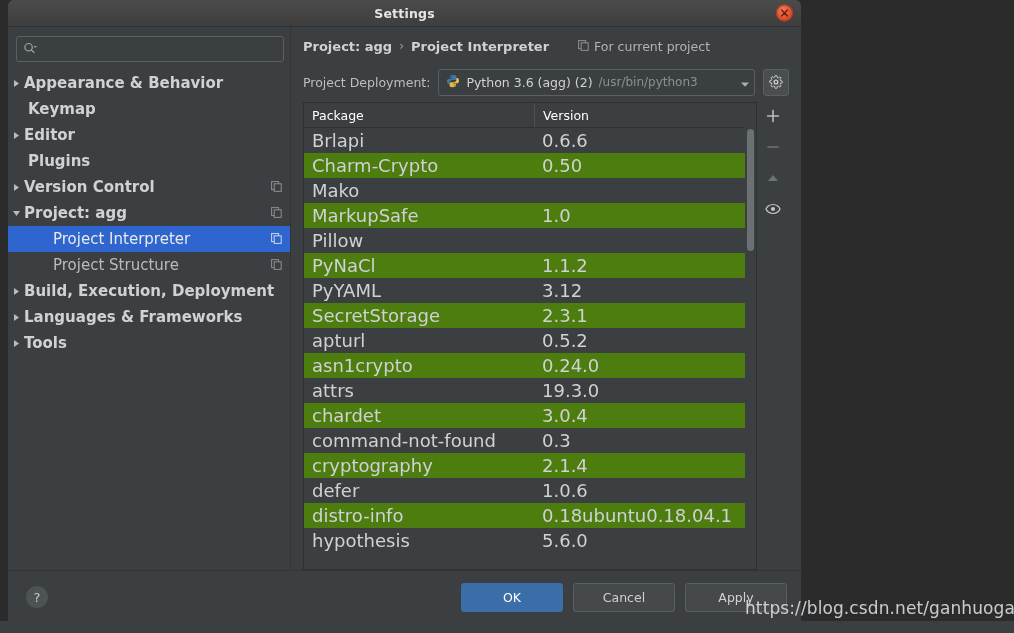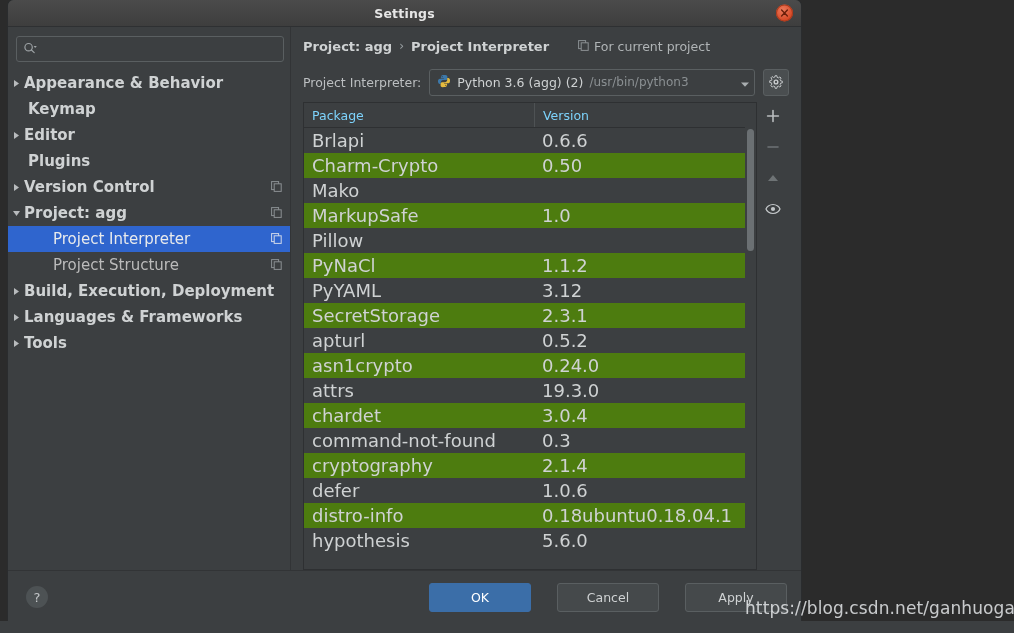--- a/index.html
+++ b/index.html
@@ -178,21 +178,21 @@
     display: flex; flex-direction: column;
     min-width: 0; min-height: 0;
     position: relative;
     overflow: hidden;
   }
   .thead {
     height: 24px; flex: none;
     display: flex;
     background: #3c3f41;
     border-bottom: 1px solid #2e3032;
-    color: #7dd3fc; font-size: 12.5px;
+    color: #ffffff; font-size: 12.5px;
   }
   .th {
     display: flex; align-items: center;
     padding-left: 8px;
     border-right: 1px solid #4e5254;
     cursor: pointer;
   }
   .th.c1 { width: 222px; flex: none; }
   .th.c2 { width: 216px; flex: none; }
   .th.c3 { flex: 1 1 auto; border-right: 0; }
@@ -250,21 +250,21 @@
     cursor: pointer;
   }
   .btns { margin-left: auto; display: flex; gap: 10px; }
   .btn {
     min-width: 72px; height: 27px;
     border-radius: 3px;
     display: flex; align-items: center; justify-content: center;
     font-size: 12.5px; color: #cfd2d3;
     border: 1px solid #5a5f61;
     background: #45494b;
-    cursor: pointer; padding: 0 14px; margin-left: 16px;
+    cursor: pointer; padding: 0 14px;
   }
   .btn.primary {
     background: #3b6ea8;
     border-color: #3b6ea8;
     color: #ffffff;
   }
 
   .watermark {
     position: absolute;
     left: 745px; top: 598px;
@@ -430,21 +430,21 @@
               <svg width="11" height="11" viewBox="0 0 11 11" aria-hidden="true">
                 <rect x="0.6" y="0.6" width="7" height="8" fill="none" stroke="#8b9093" stroke-width="1"></rect>
                 <rect x="3.2" y="2.8" width="7" height="7.6" fill="#3c3f41" stroke="#8b9093" stroke-width="1"></rect>
               </svg>
             </span>
             <span>For current project</span>
           </span>
         </div>
 
         <div class="interp-row">
-          <span class="interp-label">Project Interpreter:</span>
+          <span class="interp-label">Project Deployment:</span>
           <div class="combo">
             <span class="py-icon">
               <svg width="14" height="14" viewBox="0 0 16 16" aria-hidden="true">
                 <path d="M7.8 1.2c-2 0-3.3.6-3.3 2v1.7h3.4v.5H3.3c-1.3 0-2.2 1-2.2 2.9s.8 3 2.1 3h1.1V9.5c0-1.4 1.2-2.6 2.6-2.6h3c1.1 0 2-.8 2-1.9V3.2c0-1.1-1.1-2-2.3-2zM5.9 2.4c.4 0 .7.3.7.7s-.3.7-.7.7-.7-.3-.7-.7.3-.7.7-.7z" fill="#3c78aa"></path>
                 <path d="M8.2 14.8c2 0 3.3-.6 3.3-2v-1.7H8.1v-.5h4.6c1.3 0 2.2-1 2.2-2.9s-.8-3-2.1-3h-1.1v2.1c0 1.4-1.2 2.6-2.6 2.6h-3c-1.1 0-2 .8-2 1.9v1.8c0 1.1 1.1 2 2.3 2zm1.9-1.2c-.4 0-.7-.3-.7-.7s.3-.7.7-.7.7.3.7.7-.3.7-.7.7z" fill="#e6bb3e"></path>
               </svg>
             </span>
             <span class="combo-text">Python 3.6 (agg) (2)</span>
             <span class="combo-path">/usr/bin/python3</span>
             <span class="caret">

